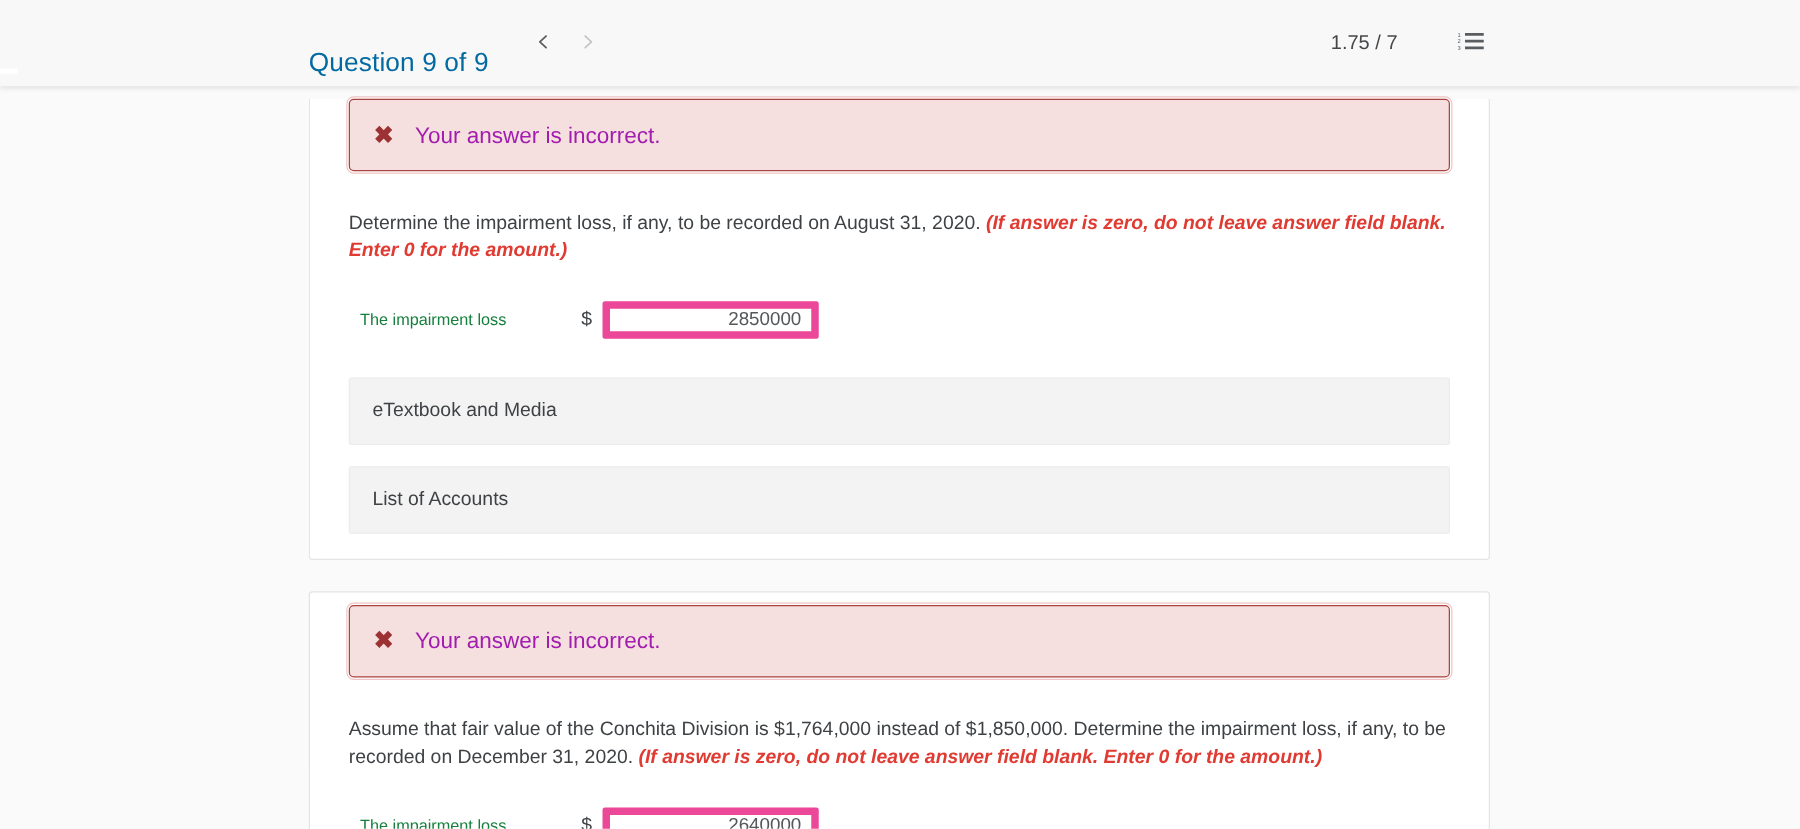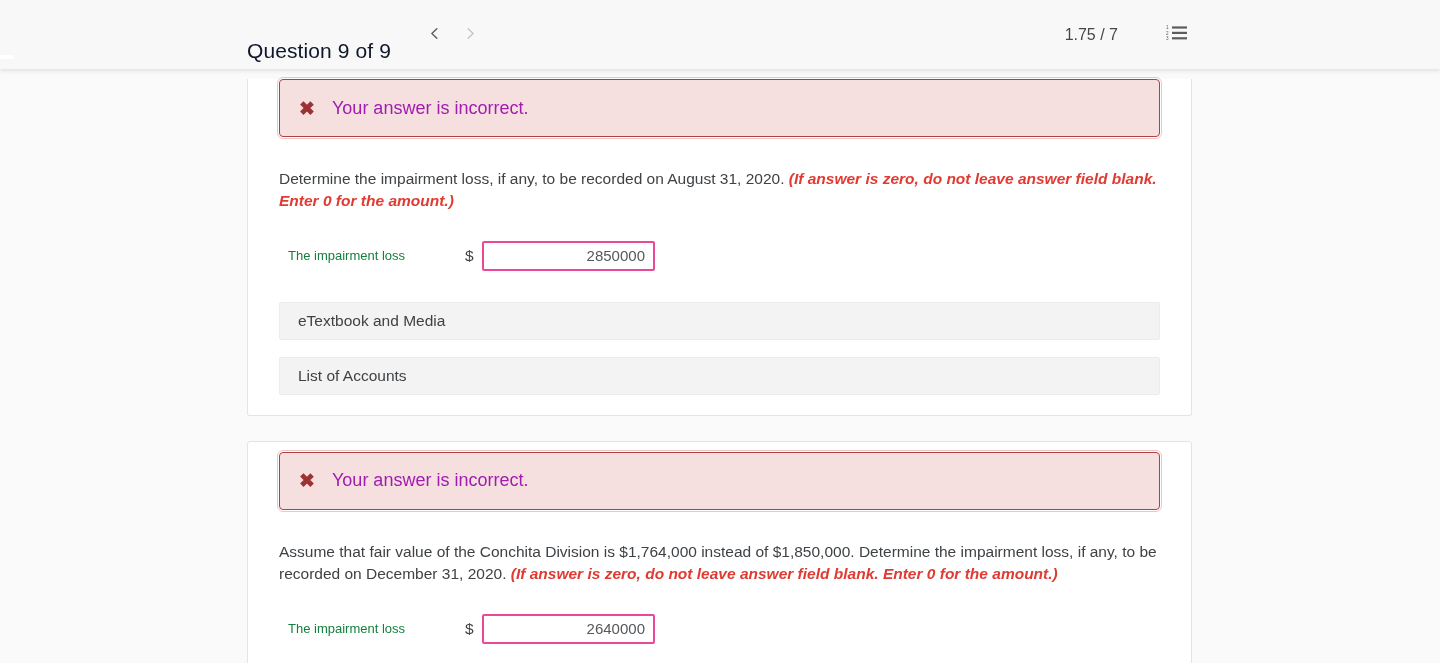--- a/index.html
+++ b/index.html
@@ -32,21 +32,21 @@
     left: 0;
     top: 55px;
     width: 14px;
     height: 4px;
     background: #ffffff;
   }
   .q-title {
     margin-left: 247px;
     font-size: 21px;
     font-weight: 400;
-    color: #0f172a;
+    color: #0369a1;
     letter-spacing: .1px;
     white-space: nowrap;
     margin-top: 33px;
   }
   .nav-arrows {
     display: flex;
     align-items: center;
     margin-left: 26px;
   }
   .navbtn {
@@ -173,35 +173,35 @@
   }
   .dollar {
     font-size: 15.5px;
     color: #3f4245;
     width: 17px;
     flex: none;
   }
   .answer-input {
     width: 173px;
     height: 30px;
-    border: 2px solid #ec4899;
+    border: 6px solid #ec4899;
     background: #fff;
     border-radius: 2px;
     font-family: "Liberation Sans", sans-serif;
     font-size: 15px;
     color: #55585b;
     text-align: right;
     padding: 0 8px;
     outline: none;
   }
 
   
   .bar {
     margin-top: 17px;
-    height: 38px;
+    height: 54px;
     background: #f3f3f3;
     border: 1px solid #ececed;
     border-radius: 2px;
     display: flex;
     align-items: center;
     padding-left: 18px;
     font-size: 15.5px;
     color: #3f4245;
     cursor: pointer;
   }

